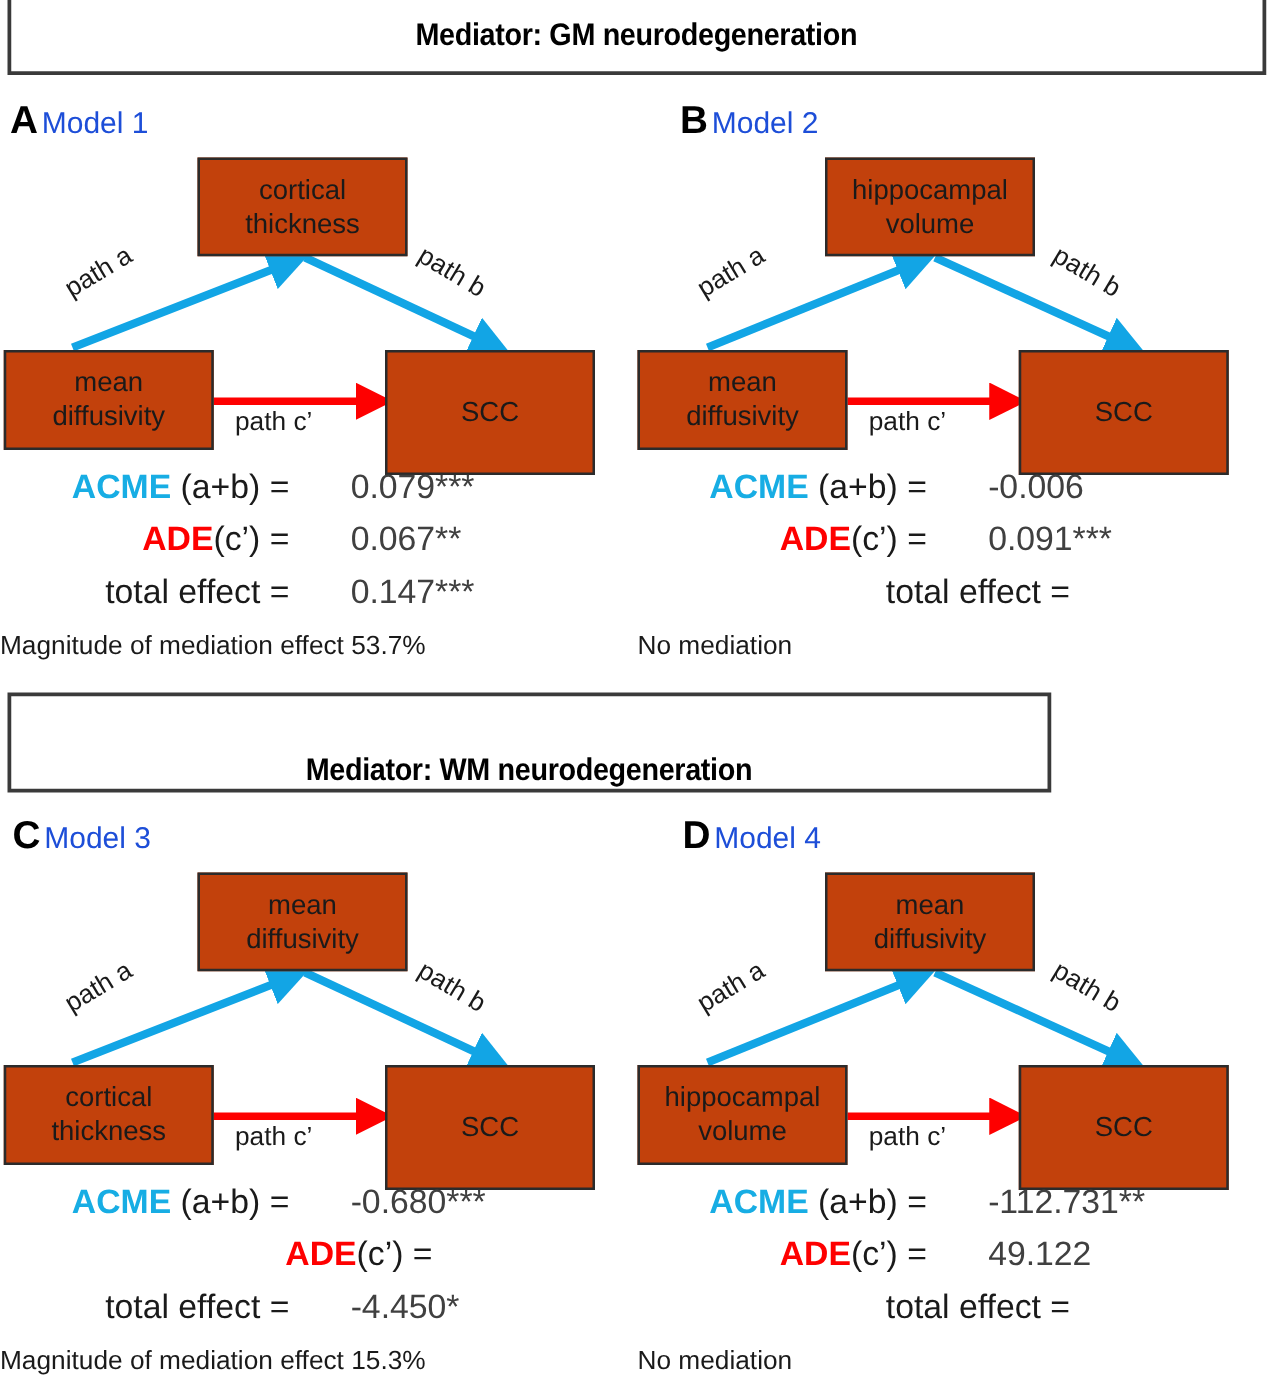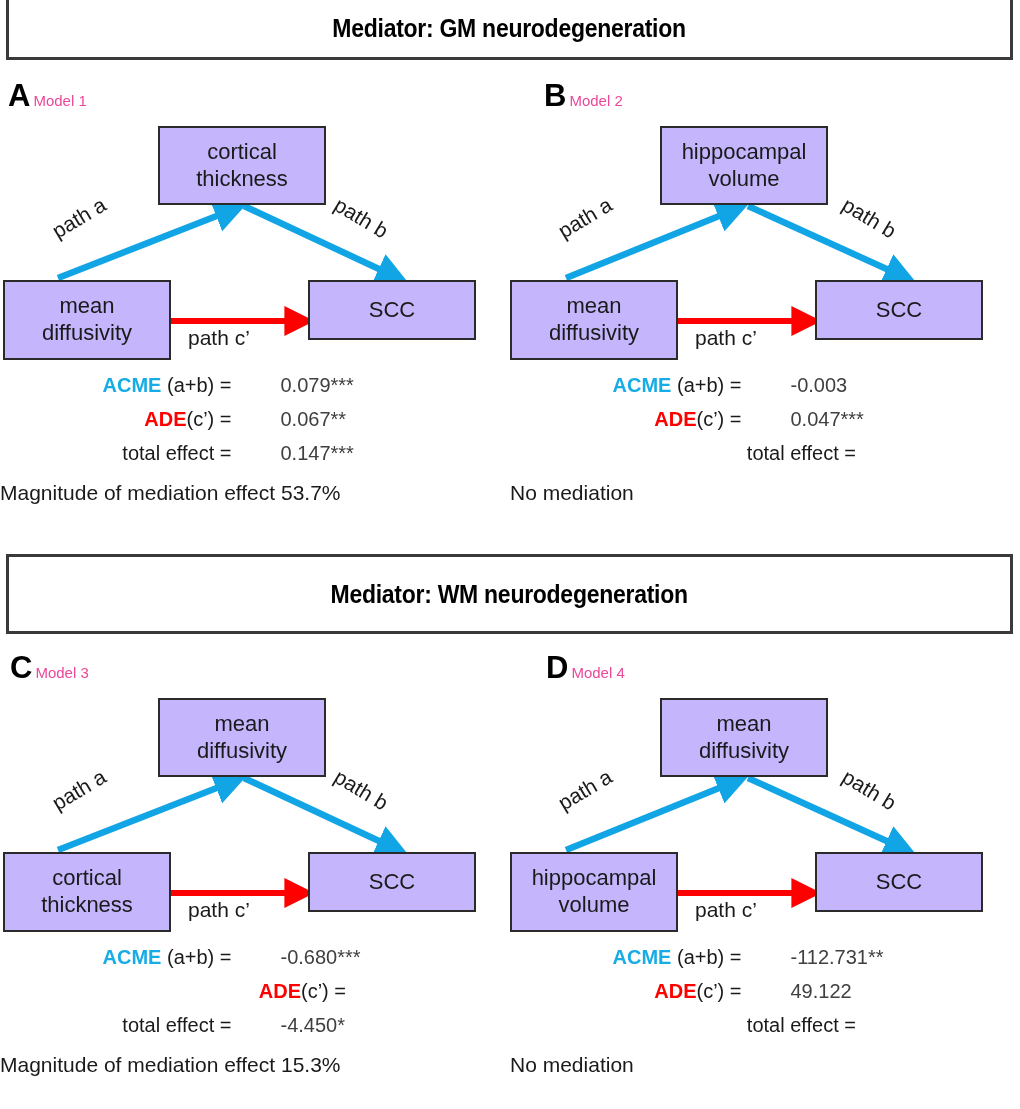--- a/index.html
+++ b/index.html
@@ -29,21 +29,21 @@
   .section-banner .banner-text {
     font-size: 25px;
     font-weight: bold;
     letter-spacing: -0.3px;
     text-align: center;
     color: #000000;
     transform: scaleX(0.92);
   }
   #banner-gm { left: 6px; top: -22px; width: 1007px; height: 82px; }
   #banner-gm .banner-text { margin-top: 18px; }
-  #banner-wm { left: 6px; top: 554px; width: 1007px; height: 80px; }
+  #banner-wm { left: 6px; top: 554px; width: 835px; height: 80px; align-items: flex-end; }
 
   
   .panel { position: absolute; width: 510px; }
   #panel-A { left: 0px;   top: 78px; }
   #panel-B { left: 510px; top: 78px; }
   #panel-C { left: 0px;   top: 650px; }
   #panel-D { left: 510px; top: 650px; }
 
   .panel-head {
     position: absolute;
@@ -56,50 +56,50 @@
   #panel-B .panel-head { left: 34px; }
   #panel-C .panel-head { left: 10px; }
   #panel-D .panel-head { left: 36px; }
   .panel-letter {
     font-size: 31px;
     font-weight: bold;
     color: #000000;
     letter-spacing: 0px;
   }
   .panel-model {
-    font-size: 15px;
+    font-size: 24px;
     font-weight: normal;
-    color: #ec4899;
+    color: #1d4ed8;
     margin-left: 3px;
   }
 
   
   .diagram {
     position: absolute;
     top: 36px;
     left: 0;
     width: 510px;
     height: 250px;
   }
   .node-box {
     position: absolute;
     border: 2.5px solid #2b2b2b;
-    background: #c4b5fd;
+    background: #c2410c;
     box-sizing: border-box;
     display: flex;
     align-items: center;
     justify-content: center;
     text-align: center;
     font-size: 22px;
     line-height: 1.22;
     color: #1a1a1a;
   }
   .node-mediator { width: 168px; height: 79px; left: 158px; top: 12px; }
   .node-left     { width: 168px; height: 80px; left: 3px;   top: 166px; }
-  .node-right    { width: 168px; height: 60px; left: 308px; top: 166px; }
+  .node-right    { width: 168px; height: 100px; left: 308px; top: 166px; }
 
   #panel-B .node-mediator, #panel-D .node-mediator { left: 150px; }
   #panel-B .node-left,  #panel-D .node-left  { left: 0px; }
   #panel-B .node-right, #panel-D .node-right { left: 305px; }
 
   .diagram svg { position: absolute; left: 0; top: 0; width: 510px; height: 250px; }
 
   .path-label {
     position: absolute;
     font-size: 21px;
@@ -119,21 +119,21 @@
     position: absolute;
     top: 296px;
     left: 0;
     width: 510px;
   }
   .stat-row {
     display: flex;
     align-items: baseline;
     justify-content: center;
     margin-bottom: 11px;
-    font-size: 20px;
+    font-size: 27px;
     white-space: nowrap;
     gap: 36px;
   }
   .stat-label {
     width: 182px;
     text-align: right;
     color: #1a1a1a;
   }
   .stat-value {
     width: 180px;
@@ -230,25 +230,25 @@
 diffusivity</div>
     <div class="node-box node-right" style="white-space:pre-line">SCC</div>
     <span class="path-label label-a">path a</span>
     <span class="path-label label-b">path b</span>
     <span class="path-label label-c">path c’</span>
   </div>
 
   <div class="stats">
     <div class="stat-row">
       <span class="stat-label"><span class="kw-acme">ACME</span><span> (a+b) = </span></span>
-      <span class="stat-value">-0.003</span>
+      <span class="stat-value">-0.006</span>
     </div>
     <div class="stat-row">
       <span class="stat-label"><span class="kw-ade">ADE</span><span>(c’) = </span></span>
-      <span class="stat-value">0.047***</span>
+      <span class="stat-value">0.091***</span>
     </div>
     <div class="stat-row">
       <span class="stat-label">total effect = </span>
     </div>
     <div class="stat-summary">No mediation</div>
   </div>
 </div>
 
 <div class="section-banner" id="banner-wm">
   <span class="banner-text">Mediator: WM neurodegeneration</span>

